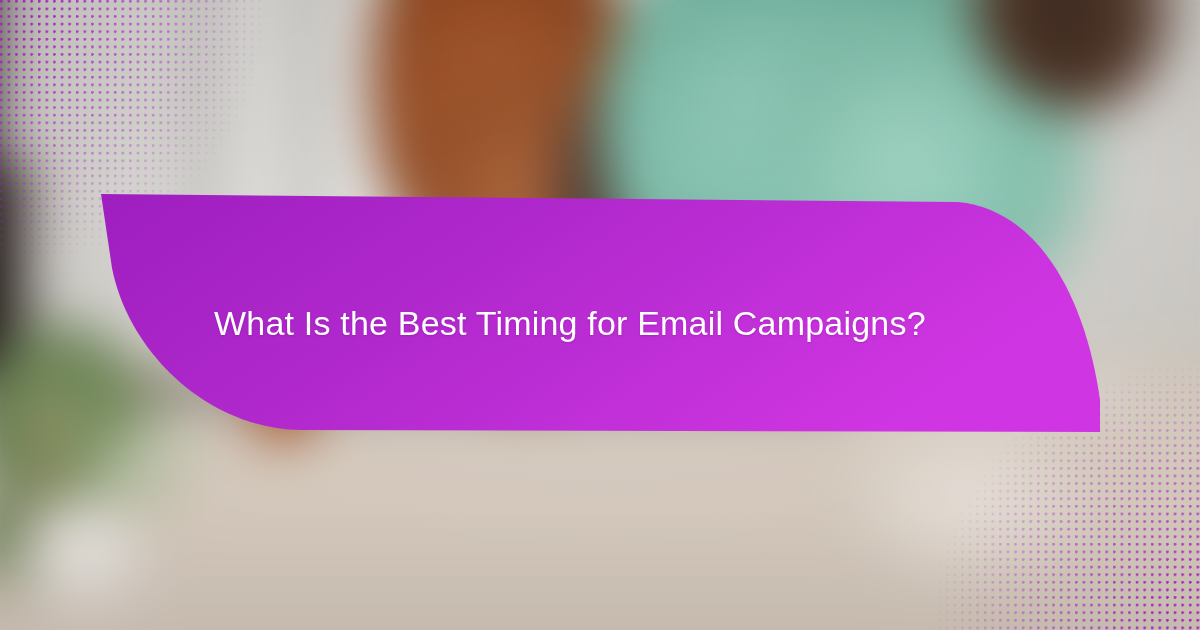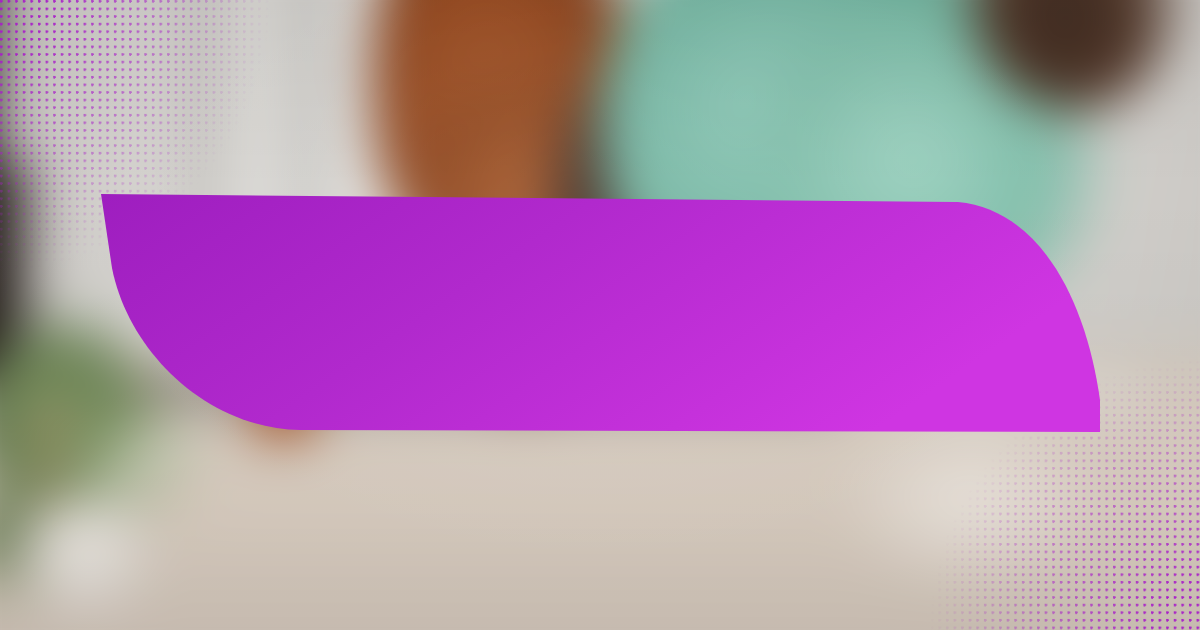--- a/index.html
+++ b/index.html
@@ -302,14 +302,15 @@
       <path d="M 101 194
                L 958 202
                C 1040 210 1086 300 1100 400
                L 1100 432
                L 300 430
                C 205 428 128 350 112 268
                Z" fill="url(#bannerGrad)"></path>
     </svg>
   </div>
 
+  <div class="banner-title">What Is the Best Timing for Email Campaigns?</div>
 
 </div>
 
 </body></html>

